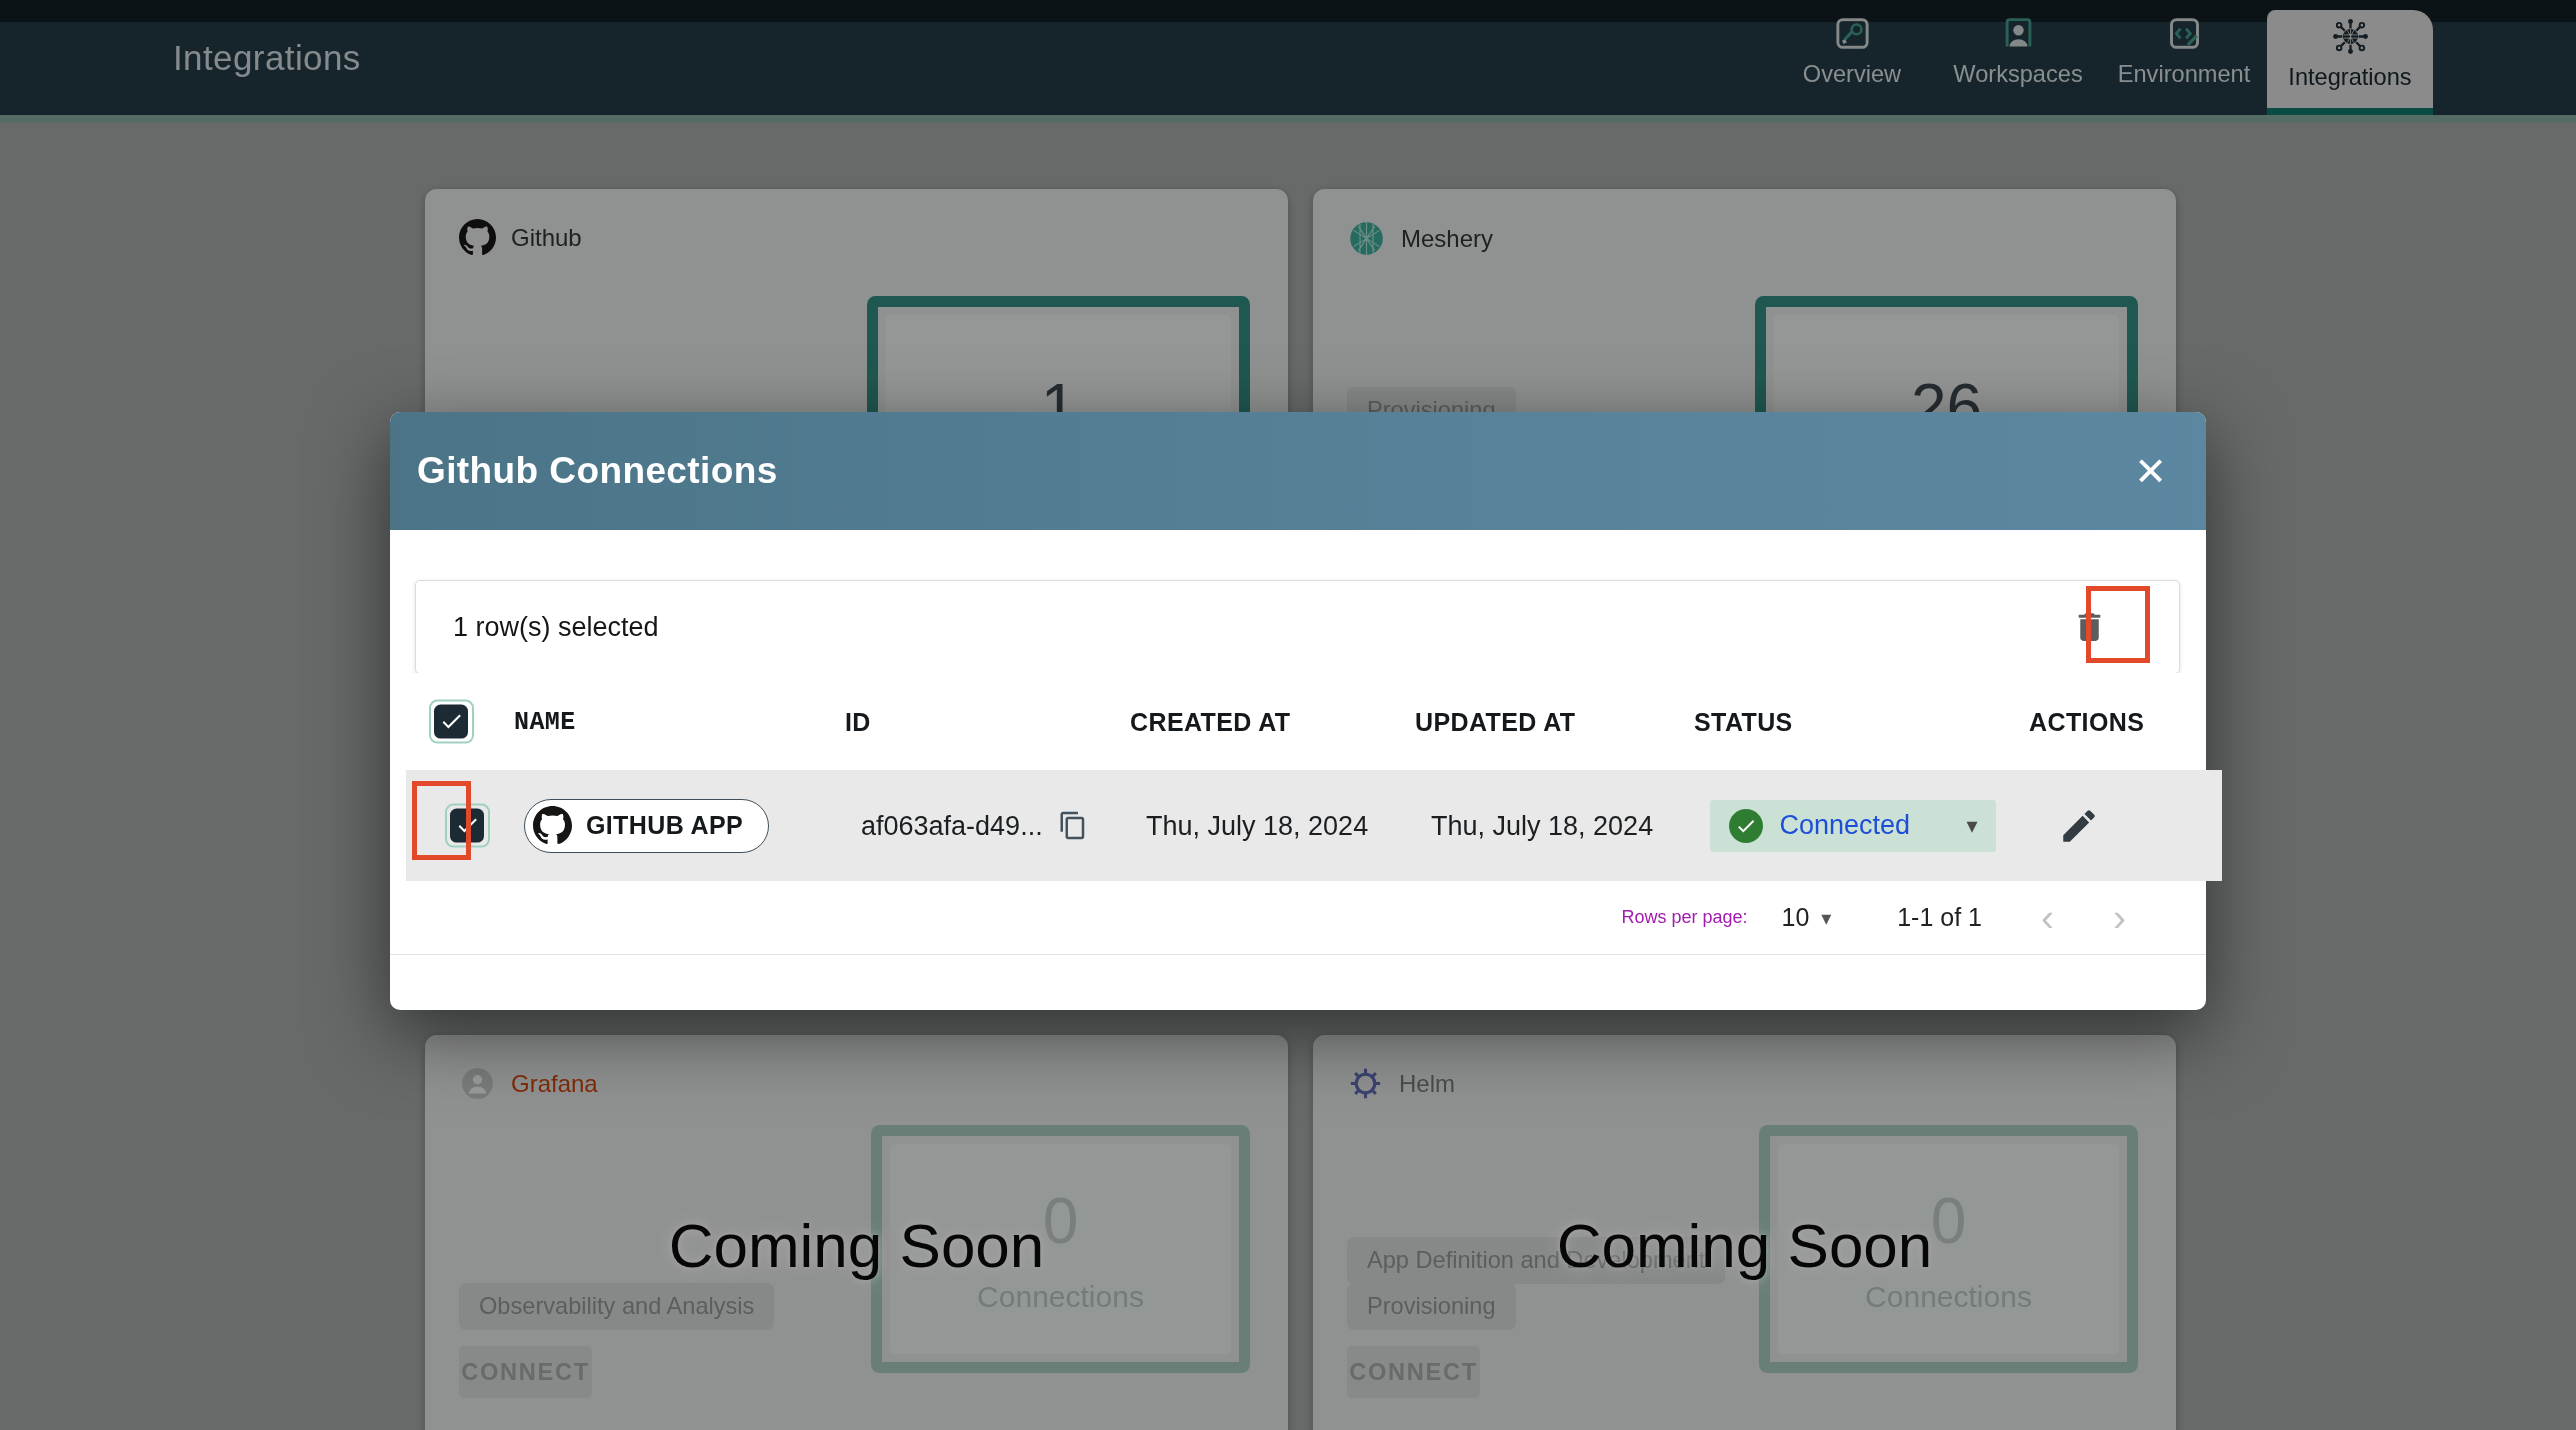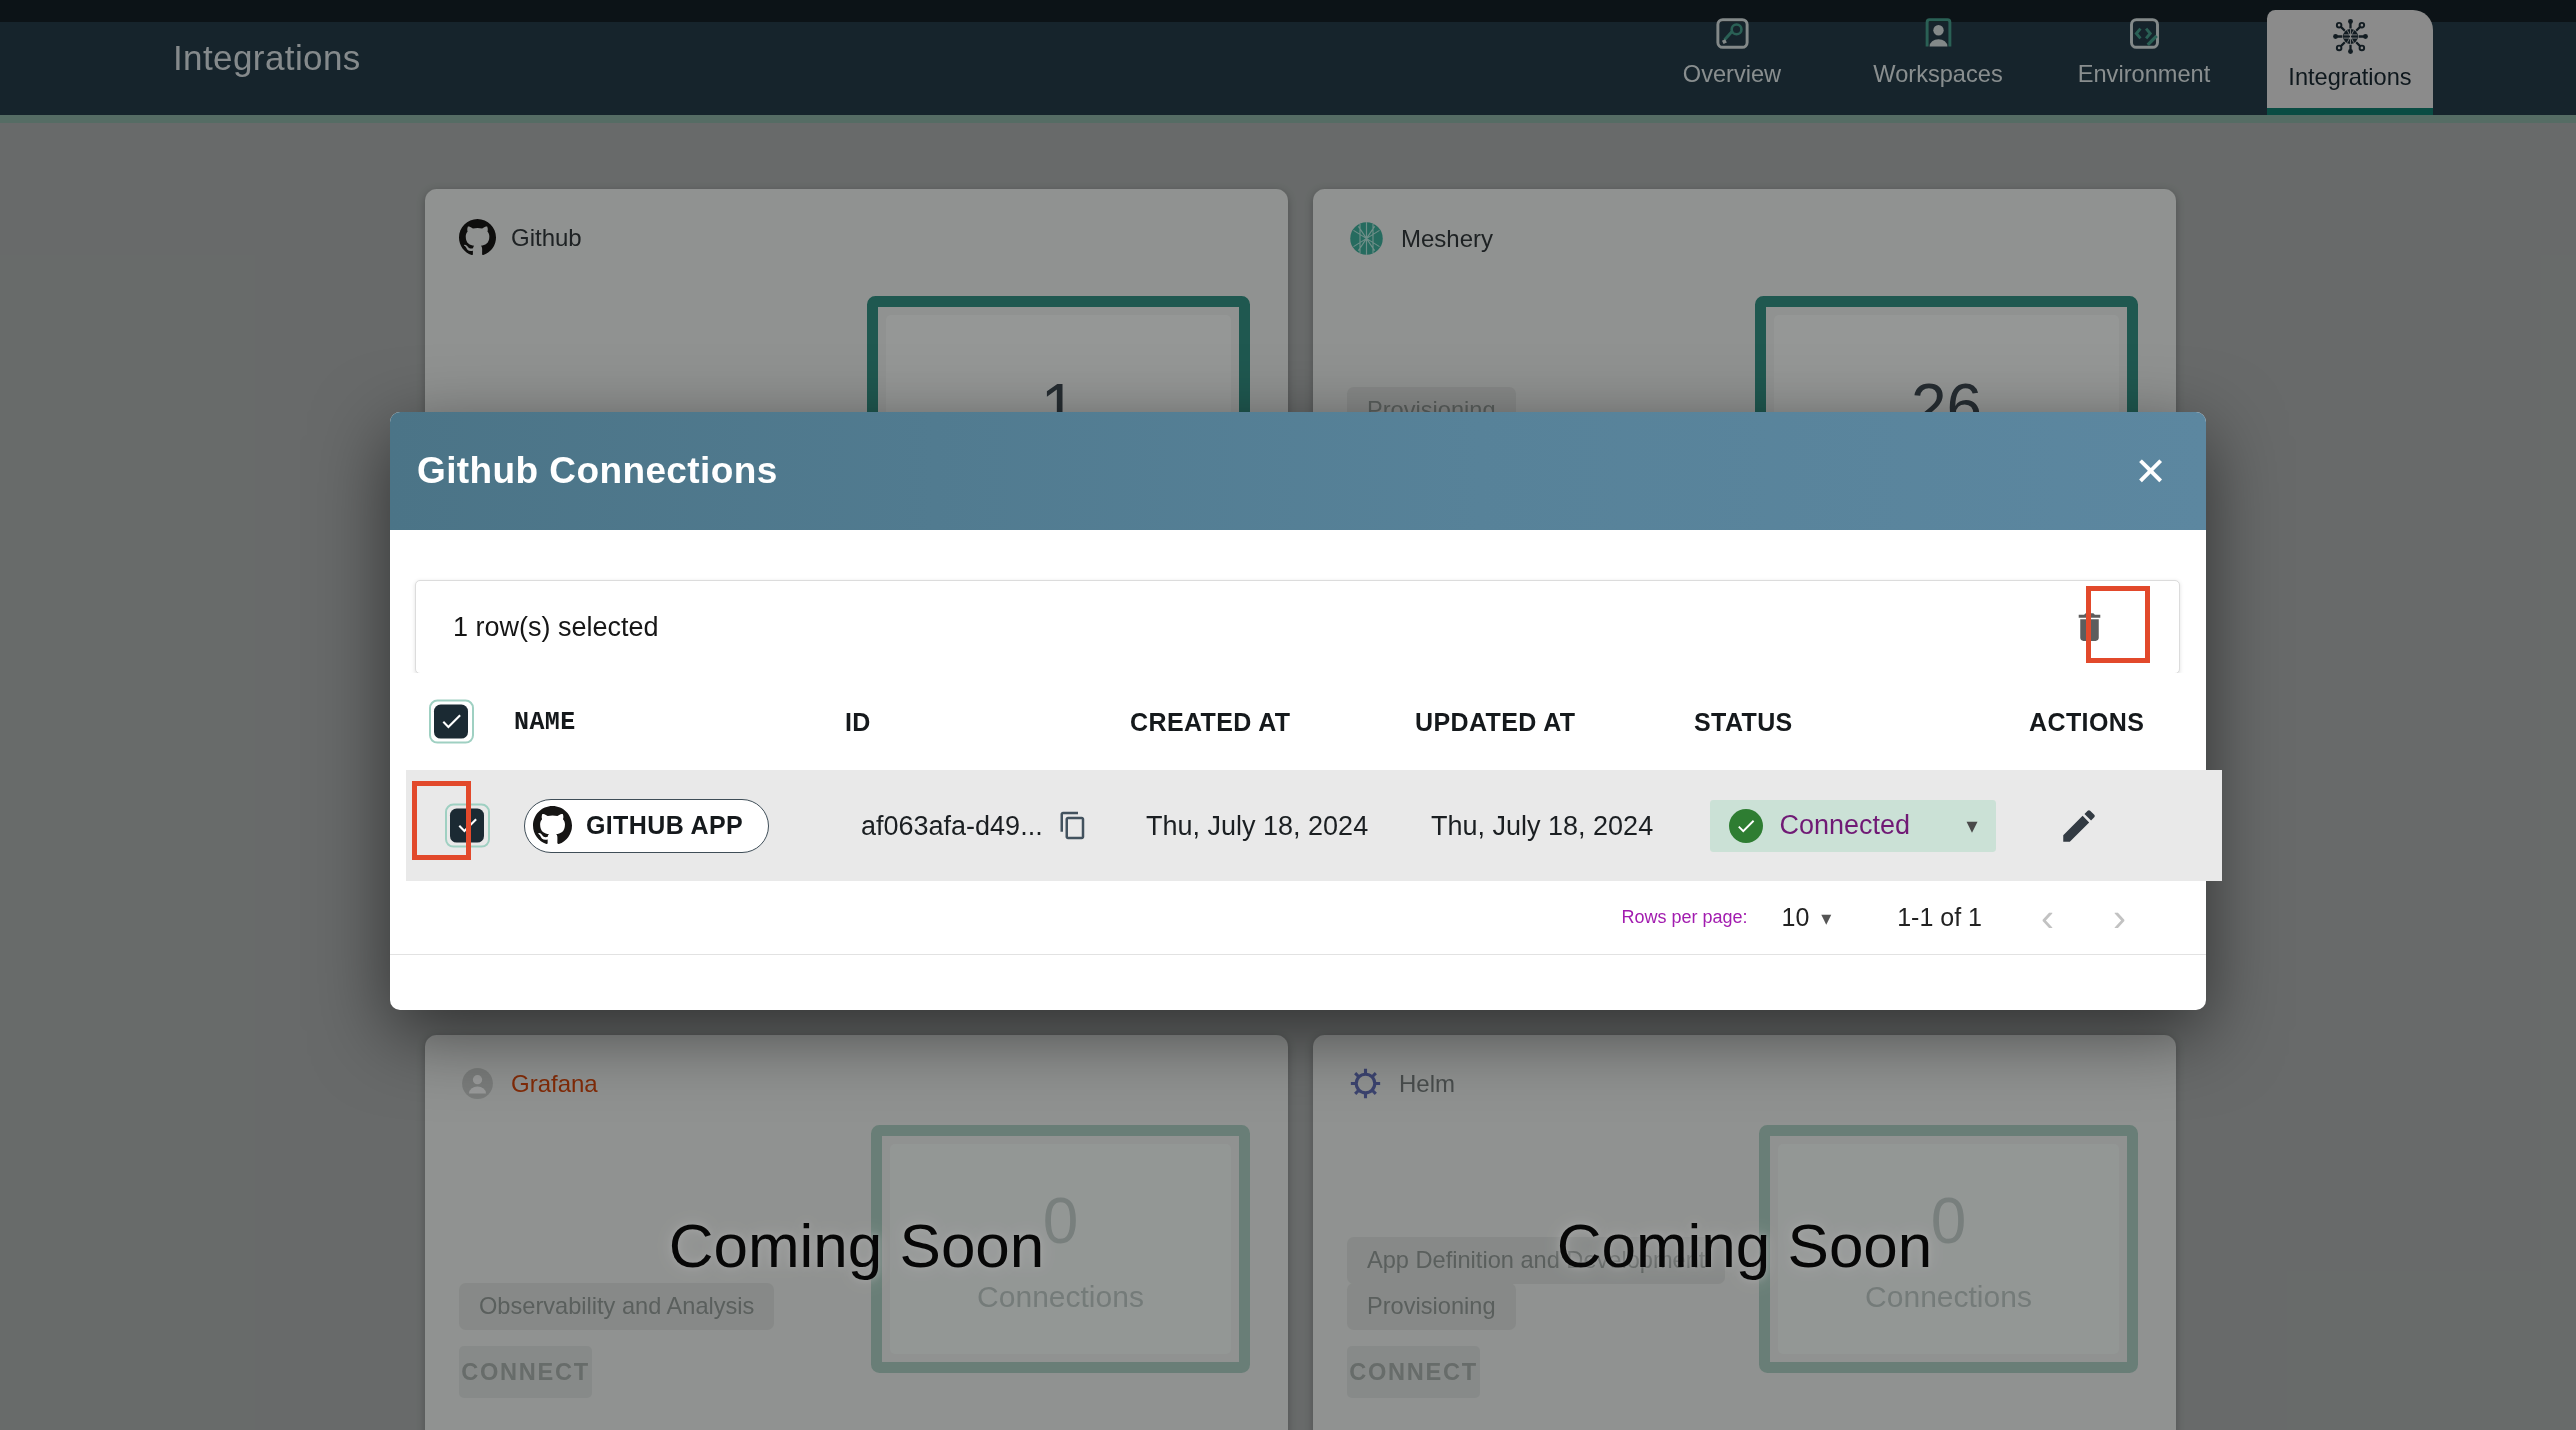--- a/index.html
+++ b/index.html
@@ -7,21 +7,21 @@
   body { font-family:"Liberation Sans", sans-serif; }
   #stage { position:relative; width:2576px; height:1430px; background:#9b9f9e; overflow:hidden; }
 
   
   .appbar { position:absolute; left:0; top:0; width:2576px; height:115px; background:#223742; z-index:10; }
   .appbar-topstrip { position:absolute; left:0; top:0; width:100%; height:22px; background:#131d23; }
   .appbar-title { position:absolute; left:173px; top:0; height:115px; display:flex; align-items:center;
                   font-size:35px; color:#c7ced1; letter-spacing:0.4px; }
   .teal-strip { position:absolute; left:0; top:115px; width:2576px; height:8.4px; background:#7fa196; z-index:9; }
 
-  .nav { position:absolute; right:143px; top:0; height:115px; display:flex; z-index:11;gap:40px; }
+  .nav { position:absolute; right:143px; top:0; height:115px; display:flex; z-index:11; }
   .nav-item { width:166px; height:115px; display:flex; flex-direction:column; align-items:center;
               justify-content:flex-start; padding-top:13.5px; gap:8.4px; cursor:pointer; }
   .nav-item .nav-label { font-size:23.6px; color:#ccd4d5; }
   .nav-item svg { width:39px; height:39px; }
   .nav-item.active { background:#cfcfcf; border-radius:8.4px 20px 0 0; margin-top:10px; height:105px;
                      padding-top:6.7px; position:relative; }
   .nav-item.active .nav-label { color:#16242c; }
   .nav-item.active::after { content:""; position:absolute; left:0; bottom:0; width:100%; height:6.7px; background:#0f7265; }
 
   
@@ -82,21 +82,21 @@
   .chip-label { font-size:25px; font-weight:bold; color:#15191c; letter-spacing:0.4px; }
 
   .id-cell { display:flex; align-items:center; gap:15px; }
   .copy-icon { width:30px; height:30px; cursor:pointer; }
 
   .status-pill { position:absolute; left:1304px; top:50%; transform:translateY(-50%); width:286px; height:52px;
                  background:#cbe1d6; border-radius:3.4px; display:flex; align-items:center; padding:0 18.5px; cursor:pointer; }
   .status-circle { width:34px; height:34px; border-radius:50%; background:#2e7d32; display:flex;
                    align-items:center; justify-content:center; }
   .status-circle svg { width:22px; height:22px; }
-  .status-text { margin-left:17px; font-size:27px; color:#701a75; }
+  .status-text { margin-left:17px; font-size:27px; color:#1d4ed8; }
   .status-caret { margin-left:auto; font-size:22px; color:#4a4a4a; }
 
   .pencil-btn { position:absolute; left:1652px; top:50%; transform:translateY(-50%); width:42px; height:42px; cursor:pointer; }
 
   .tfoot { position:absolute; left:0; top:469px; width:100%; height:74px; display:flex; align-items:center;
            justify-content:flex-end; padding-right:80px; border-bottom:0.8px solid #e2e2e2; }
   .tfoot .rpp-label { font-size:18px; color:#a21caf; }
   .tfoot .rpp-value { font-size:25px; color:#222; margin-left:34px; display:flex; align-items:center; gap:11.8px; cursor:pointer; }
   .tfoot .rpp-caret { font-size:20px; color:#555; }
   .tfoot .range { font-size:25px; color:#222; margin-left:66px; }

